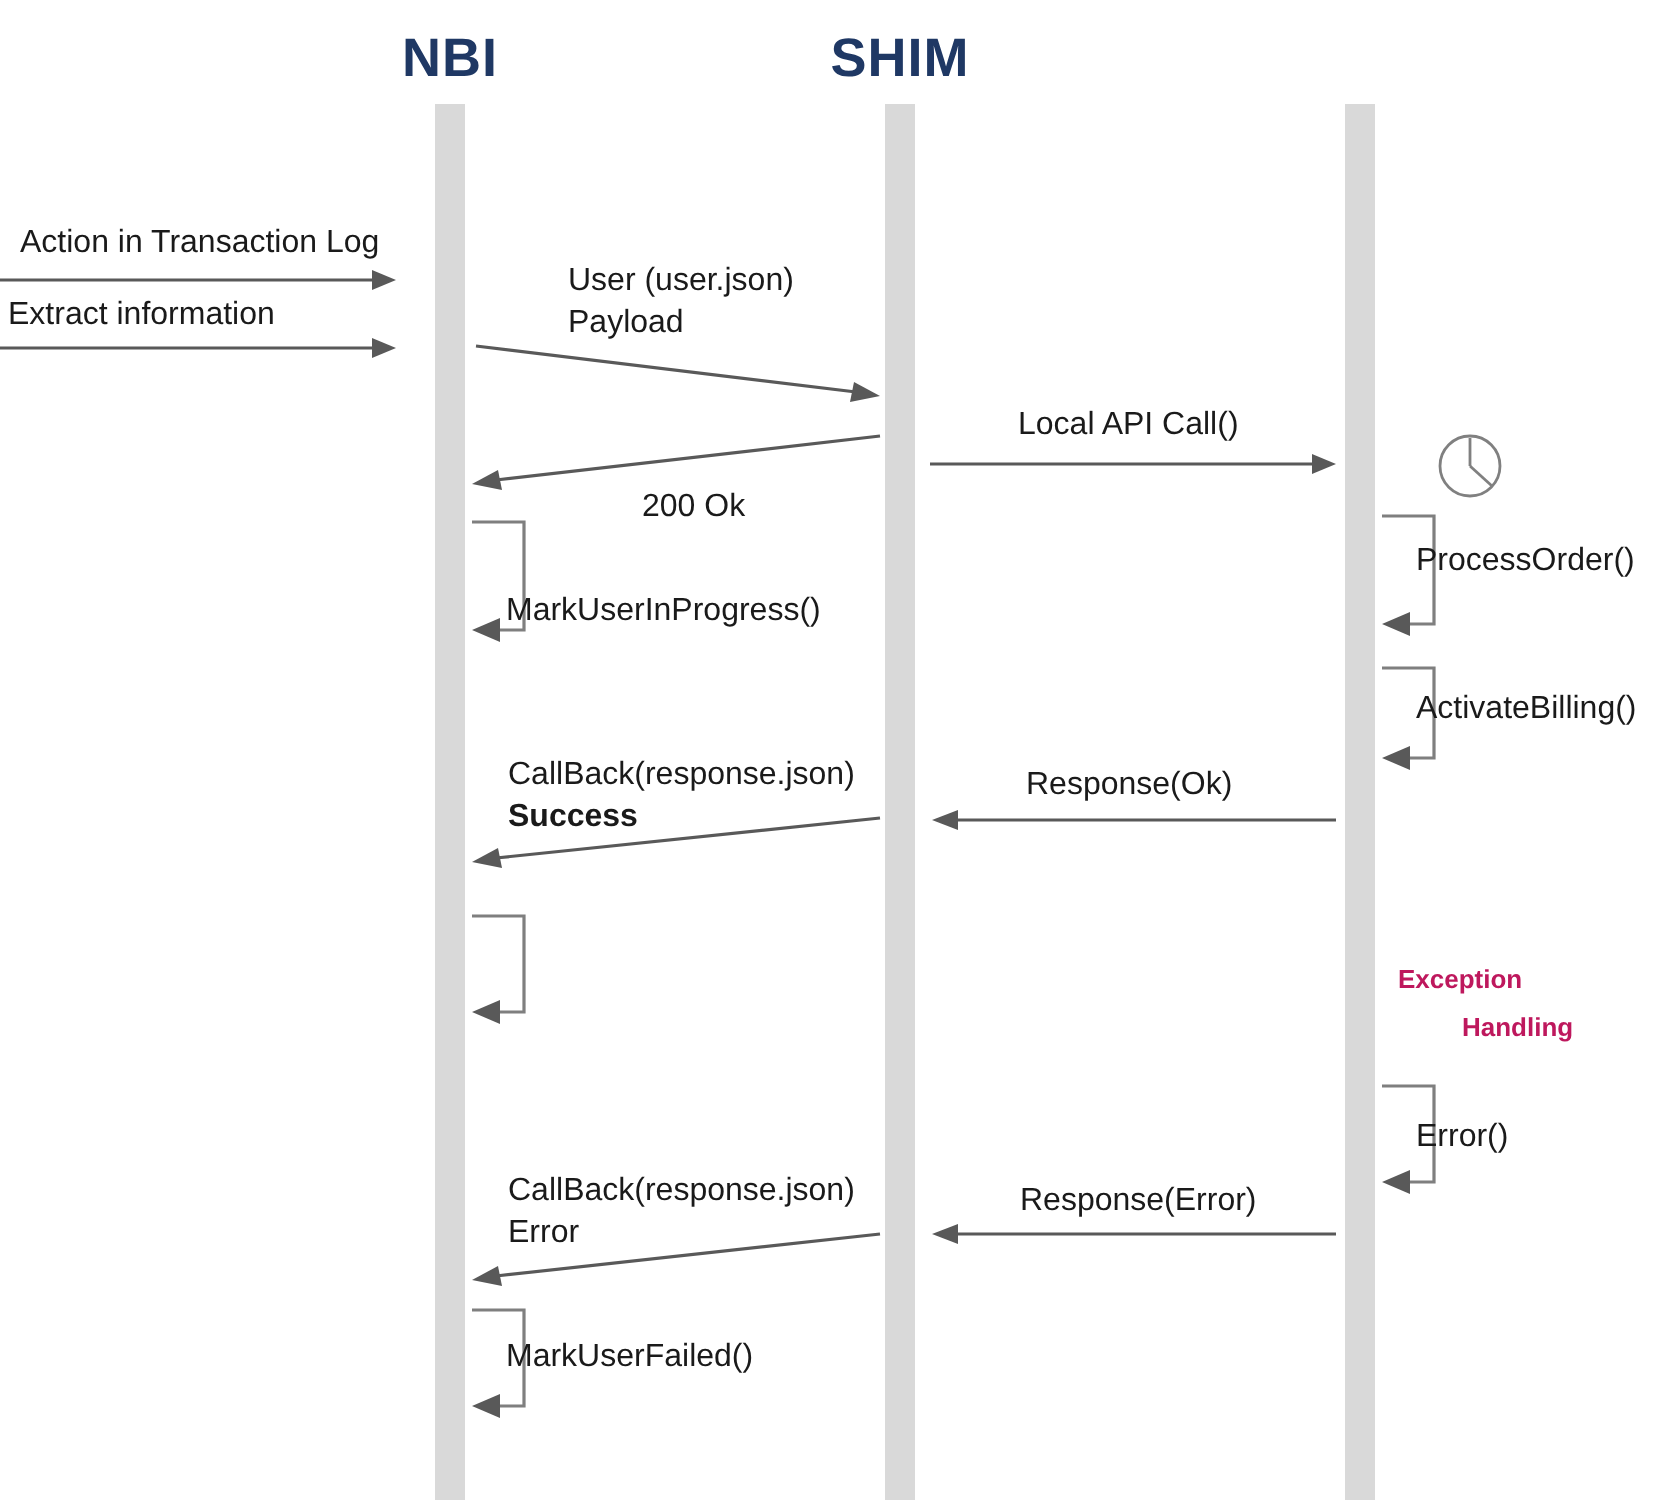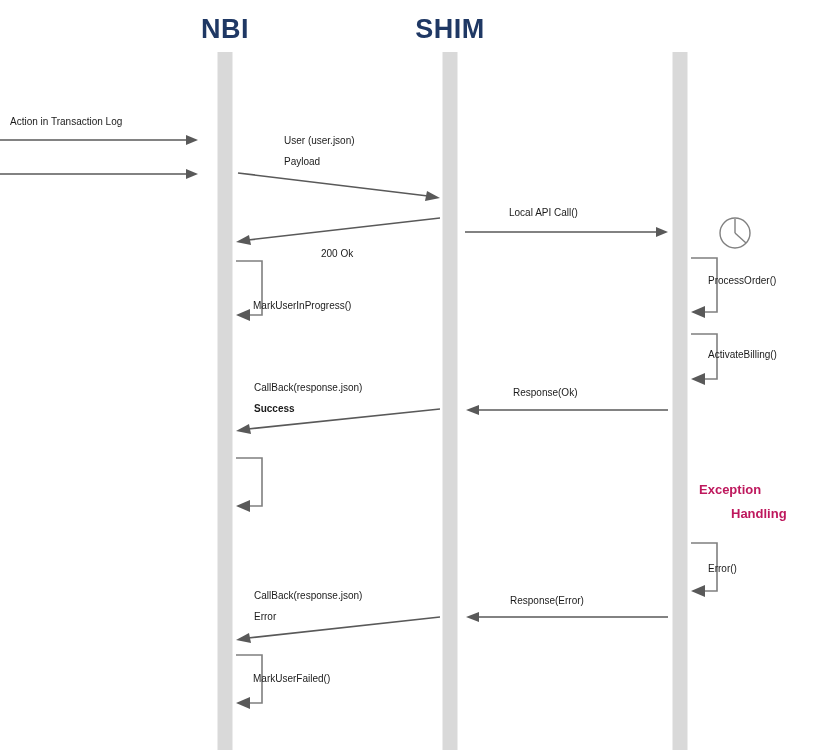--- a/index.html
+++ b/index.html
@@ -25,21 +25,21 @@
     transform:translateX(-50%);
   }
   .lifeline-bar{
     position:absolute;
     width:15px;
     background:#d9d9d9;
     transform:translateX(-50%);
   }
   .msg-label{
     position:absolute;
-    font-size:10px;
+    font-size:16px;
     line-height:20px;
     color:#1a1a1a;
     white-space:pre;
   }
   .note-bold{
     position:absolute;
     font-size:13px;
     font-weight:bold;
     line-height:23px;
     color:#be185d;
@@ -149,20 +149,21 @@
     </g>
 
     <g>
       <path class="selfln" d="M 236 655 L 262 655 L 262 703 L 250 703"></path>
       <polygon class="ahead" points="236,703 250,697 250,709"></polygon>
     </g>
   </svg>
 
   <div class="msg-label" style="left:10px;top:112px;">Action in Transaction Log</div>
 
+  <div class="msg-label" style="left:4px;top:148px;">Extract information</div>
 
   <div class="msg-label" style="left:284px;top:131px;">User (user.json)</div>
   <div class="msg-label" style="left:284px;top:152px;">Payload</div>
 
   <div class="msg-label" style="left:321px;top:244px;">200 Ok</div>
 
   <div class="msg-label" style="left:509px;top:203px;">Local API Call()</div>
 
   <div class="msg-label" style="left:253px;top:296px;text-align:center;">MarkUserInProgress()</div>
 

